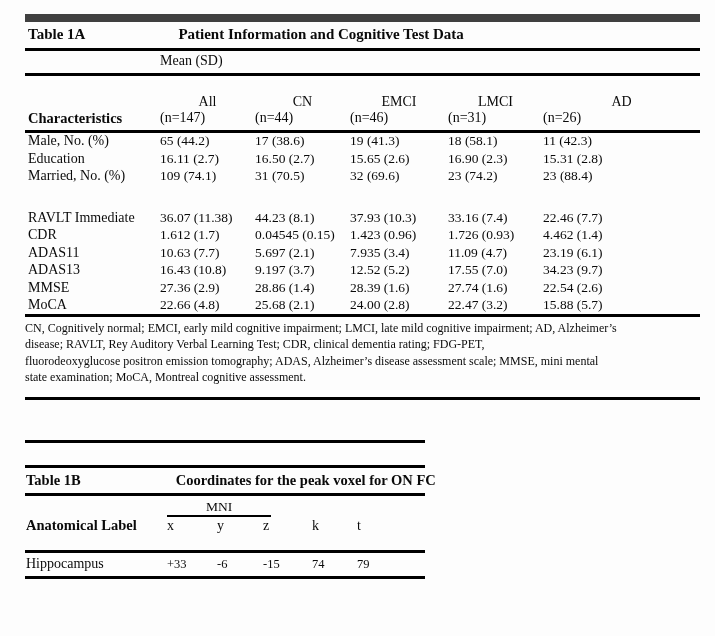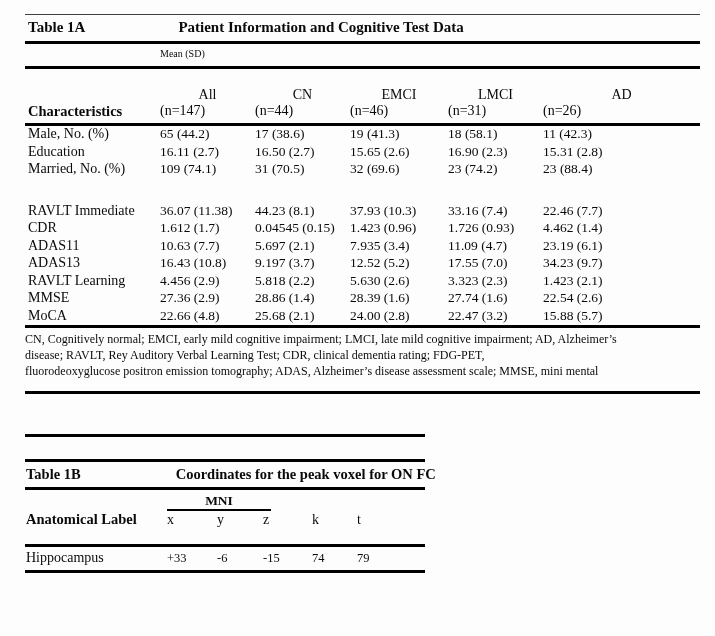--- a/index.html
+++ b/index.html
@@ -10,24 +10,24 @@
     font-family: "Liberation Serif", "DejaVu Serif", serif;
     overflow: hidden;
   }
   .page { width: 675px; margin: 0 0 0 25px; padding-top: 14px; }
 
   
   table.t1a { border-collapse: collapse; table-layout: fixed; width: 675px; }
   table.t1a td { padding: 0; vertical-align: bottom; font-size: 13.5px; line-height: 16.5px; white-space: nowrap; }
   table.t1a td.lbl { font-size: 14px; padding-left: 3px; }
 
-  tr.r-title td { border-top: 1px solid #404040; border-bottom: 3px solid #000;
+  tr.r-title td { border-top: 8px solid #404040; border-bottom: 3px solid #000;
                   font-weight: bold; font-size: 15px; line-height: 19px; padding: 3px 0 4px 3px; }
   tr.r-title .tab-gap { display: inline-block; width: 93px; }
-  tr.r-mean td { border-bottom: 3px solid #000; font-size: 10px; padding: 2px 0 3px; }
+  tr.r-mean td { border-bottom: 3px solid #000; font-size: 14px; padding: 2px 0 3px; }
   tr.r-groups td { font-size: 14px; padding-top: 18px; text-align: center; }
   tr.r-n td { border-bottom: 3px solid #000; font-size: 14px; padding-bottom: 3px; }
   tr.r-n td.lbl { font-weight: bold; font-size: 14.5px; }
   tr.r-data td { padding: 0.5px 0; }
   tr.r-spacer td { height: 24px; }
   tr.r-section td { border-bottom: 3px solid #000; font-weight: bold; font-size: 14.5px; padding: 2px 0 2px 3px; }
   tr.r-last td { border-bottom: 3px solid #000; }
 
   .fn { font-size: 12px; line-height: 16.4px; margin-top: 3px; white-space: nowrap; }
 
@@ -35,21 +35,21 @@
 
   
   .t1b-empty { width: 400px; border-top: 3px solid #000; height: 22px; margin-top: 40px; }
   table.t1b { border-collapse: collapse; table-layout: fixed; width: 400px; }
   table.t1b td { padding: 0; vertical-align: bottom; white-space: nowrap; }
   tr.b-title td { border-top: 3px solid #000; border-bottom: 3px solid #000;
                   font-weight: bold; font-size: 14.5px; line-height: 18px; padding: 3px 0 4px 1px; }
   tr.b-title .tab-gap { display: inline-block; width: 95px; }
   tr.b-mni td { padding-top: 2px; }
   .mni-underline { width: 104px; border-bottom: 2px solid #000; text-align: center;
-                   font-size: 13.5px; line-height: 17px; font-weight: bold; }
+                   font-size: 13.5px; line-height: 17px; }
   tr.b-head td { border-bottom: 3px solid #000; font-size: 14px; padding-bottom: 16px; }
   tr.b-head td.lbl { font-weight: bold; font-size: 14.5px; padding-left: 1px; }
   tr.b-data td { border-bottom: 3px solid #000; font-size: 12.5px; padding: 3px 0 4px; }
   tr.b-data td.lbl { font-size: 14px; padding-left: 1px; }
   .fn2 { font-size: 12.5px; line-height: 16px; margin-top: 2px; white-space: nowrap; }
 </style>
 </head>
 <body>
 
 <div class="page">
@@ -150,28 +150,20 @@
     </tr>
     <tr class="r-data">
       <td class="lbl">ADAS13</td>
       <td>16.43 (10.8)</td>
       <td>9.197 (3.7)</td>
       <td>12.52 (5.2)</td>
       <td>17.55 (7.0)</td>
       <td>34.23 (9.7)</td>
     </tr>
     <tr class="r-data">
-      <td class="lbl">RAVLT Learning</td>
-      <td>4.456 (2.9)</td>
-      <td>5.818 (2.2)</td>
-      <td>5.630 (2.6)</td>
-      <td>3.323 (2.3)</td>
-      <td>1.423 (2.1)</td>
-    </tr>
-    <tr class="r-data">
       <td class="lbl">MMSE</td>
       <td>27.36 (2.9)</td>
       <td>28.86 (1.4)</td>
       <td>28.39 (1.6)</td>
       <td>27.74 (1.6)</td>
       <td>22.54 (2.6)</td>
     </tr>
     <tr class="r-data r-last">
       <td class="lbl">MoCA</td>
       <td>22.66 (4.8)</td>
@@ -180,20 +172,21 @@
       <td>22.47 (3.2)</td>
       <td>15.88 (5.7)</td>
     </tr>
   </tbody>
     </table>
 
   <div class="fn">
     <div>CN, Cognitively normal; EMCI, early mild cognitive impairment; LMCI, late mild cognitive impairment; AD, Alzheimer’s</div>
     <div>disease; RAVLT, Rey Auditory Verbal Learning Test; CDR, clinical dementia rating; FDG-PET,</div>
     <div>fluorodeoxyglucose positron emission tomography; ADAS, Alzheimer’s disease assessment scale; MMSE, mini mental</div>
+    <div>state examination; MoCA, Montreal cognitive assessment.</div>
   </div>
 
   <div class="full-rule"></div>
 
   <div class="t1b-empty"></div>
 
   <table class="t1b">
     <colgroup>
       <col style="width:142px">
         <col style="width:50px">

